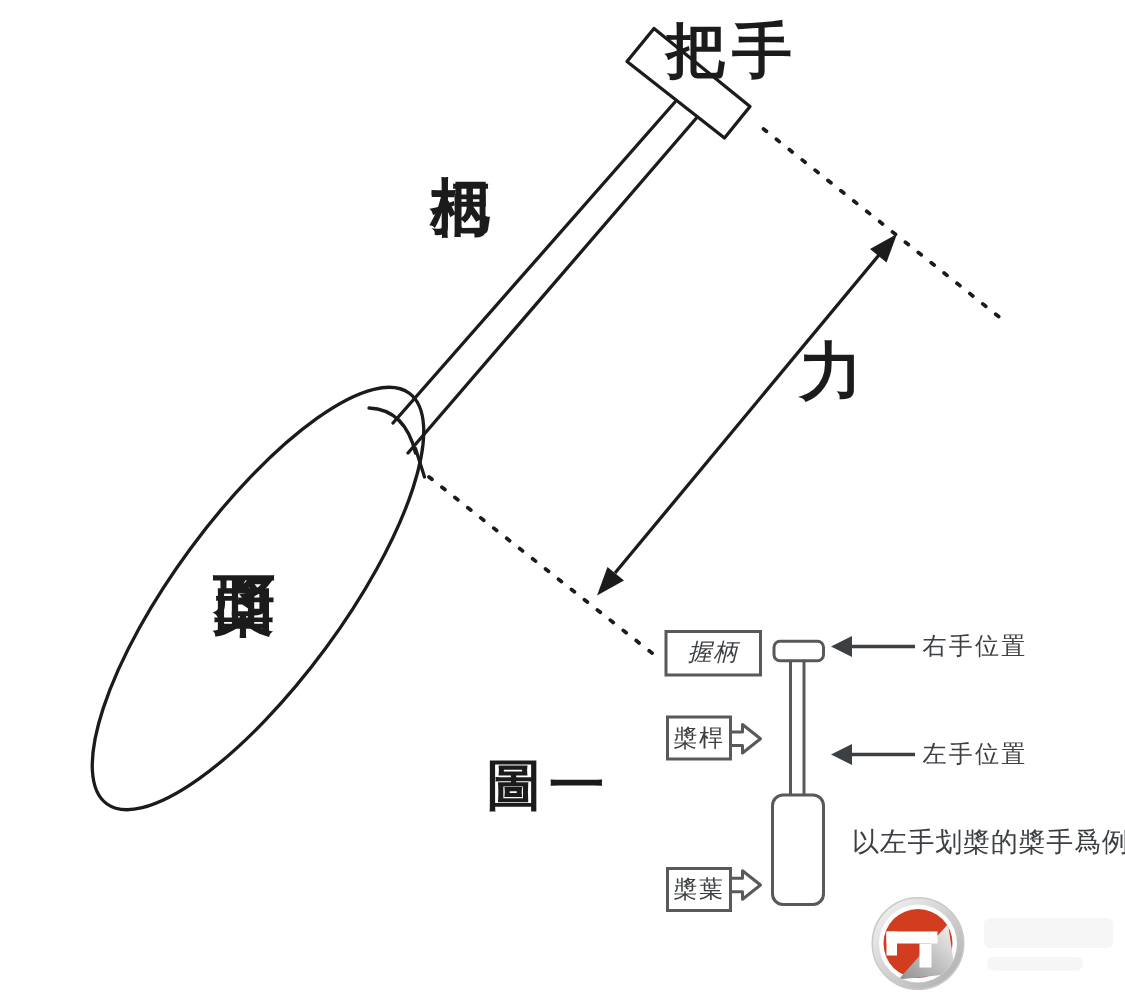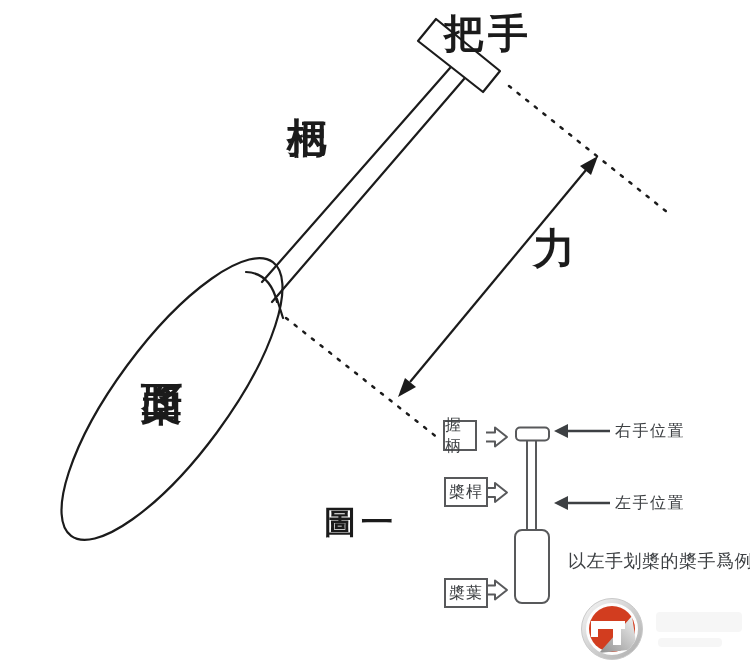--- a/index.html
+++ b/index.html
@@ -103,23 +103,23 @@
   </svg>
 
   <div class="abs big-label" style="left:444px;top:14px;font-size:40px;letter-spacing:4px;">把手</div>
 
   <div class="abs big-label vert" style="left:286px;top:86px;font-size:40px;">把柄</div>
 
   <div class="abs big-label vert" style="left:140px;top:350px;font-size:42px;">槳面</div>
 
   <div class="abs big-label" style="left:533px;top:228px;font-size:42px;">力</div>
 
-  <div class="abs big-label" style="left:324px;top:506px;font-size:32px;letter-spacing:5px;">圖一</div>
+  <div class="abs big-label" style="left:324px;top:506px;font-size:37px;letter-spacing:5px;">圖一</div>
 
-  <div class="abs callout-box" style="left:443px;top:420px;width:34px;height:31px;">握柄</div>
+  <div class="abs callout-box" style="left:443px;top:420px;width:65px;height:31px;font-style:italic;">握柄</div>
   <div class="abs callout-box" style="left:444px;top:477px;width:44px;height:30px;">槳桿</div>
   <div class="abs callout-box" style="left:444px;top:578px;width:44px;height:30px;">槳葉</div>
 
   <div class="abs inset-label" style="left:615px;top:421px;">右手位置</div>
   <div class="abs inset-label" style="left:615px;top:493px;">左手位置</div>
 
   <div class="abs inset-note" style="left:556px;top:549px;margin-left:12px;">以左手划槳的槳手爲例</div>
 
   <svg class="abs" style="left:577px;top:597px" width="70" height="70" viewBox="0 0 70 70">
     <defs>

